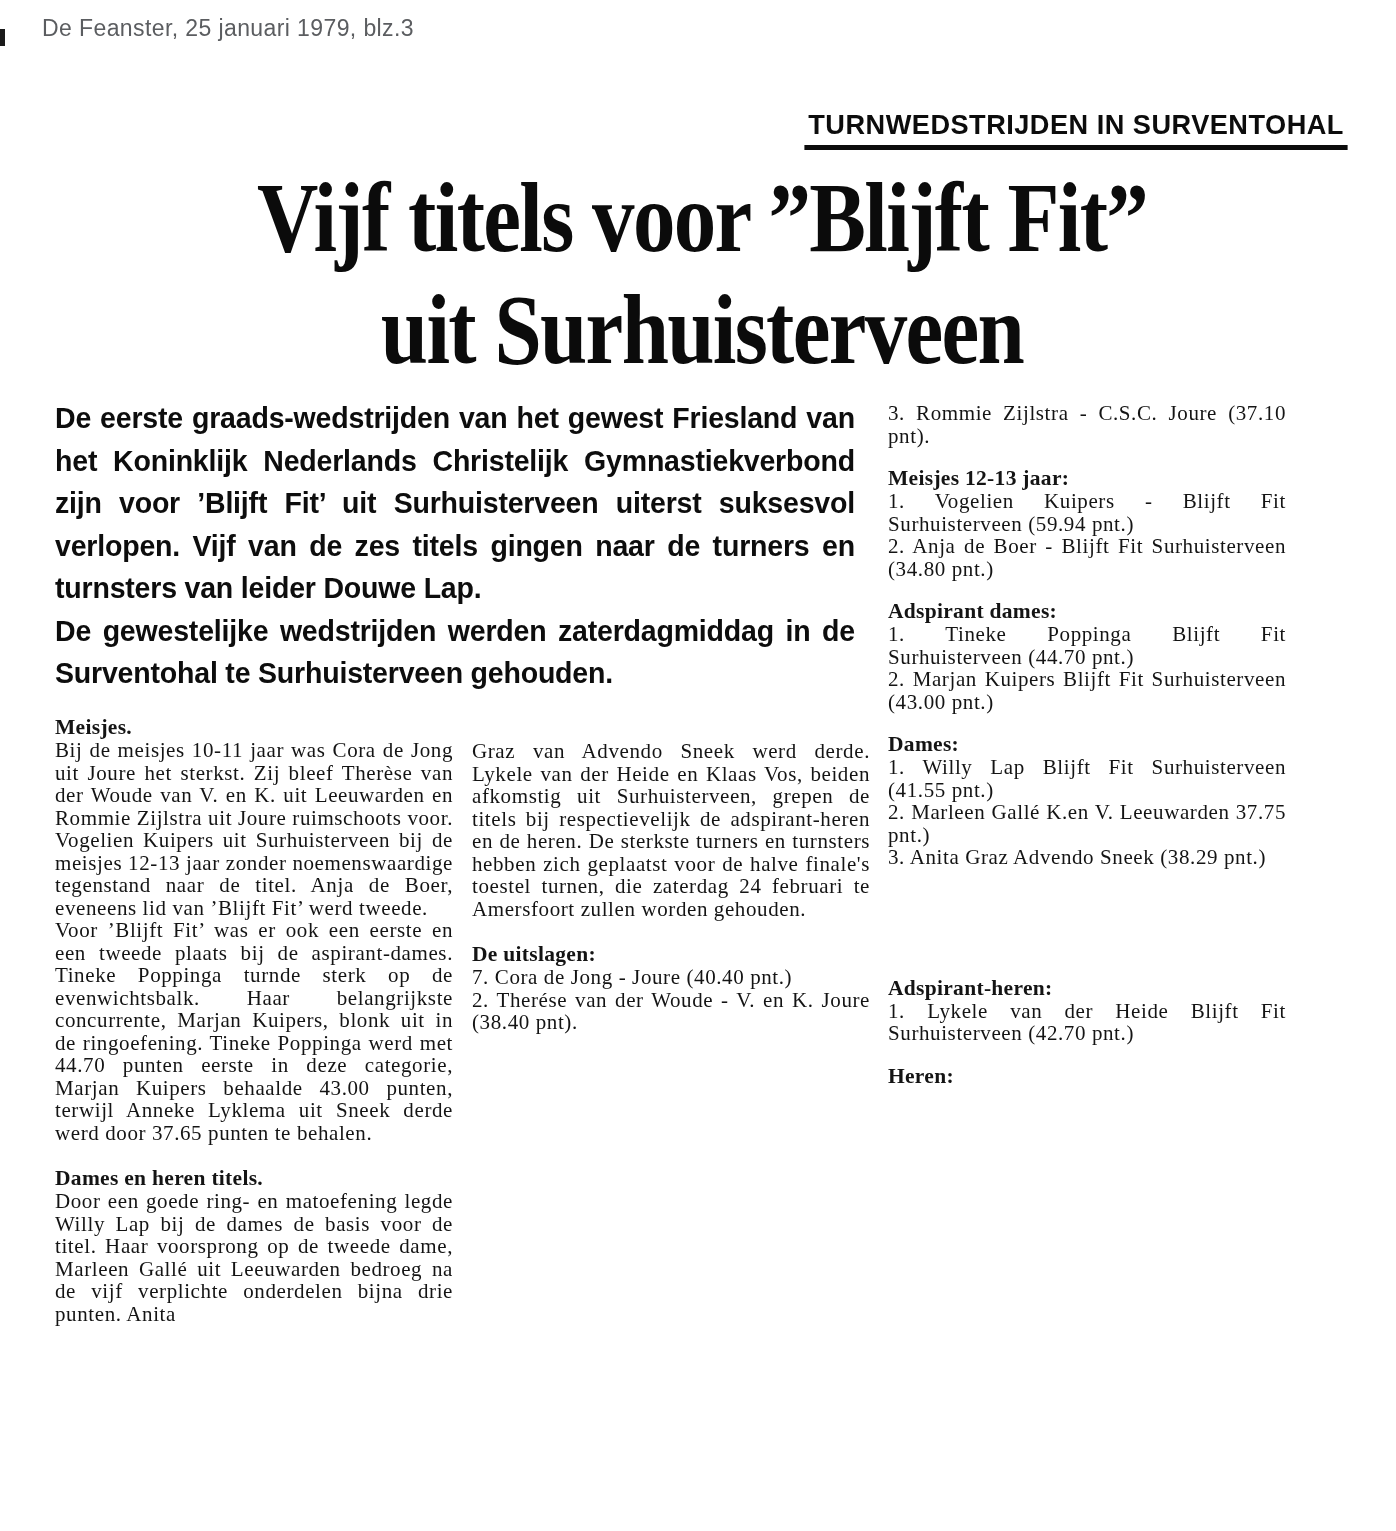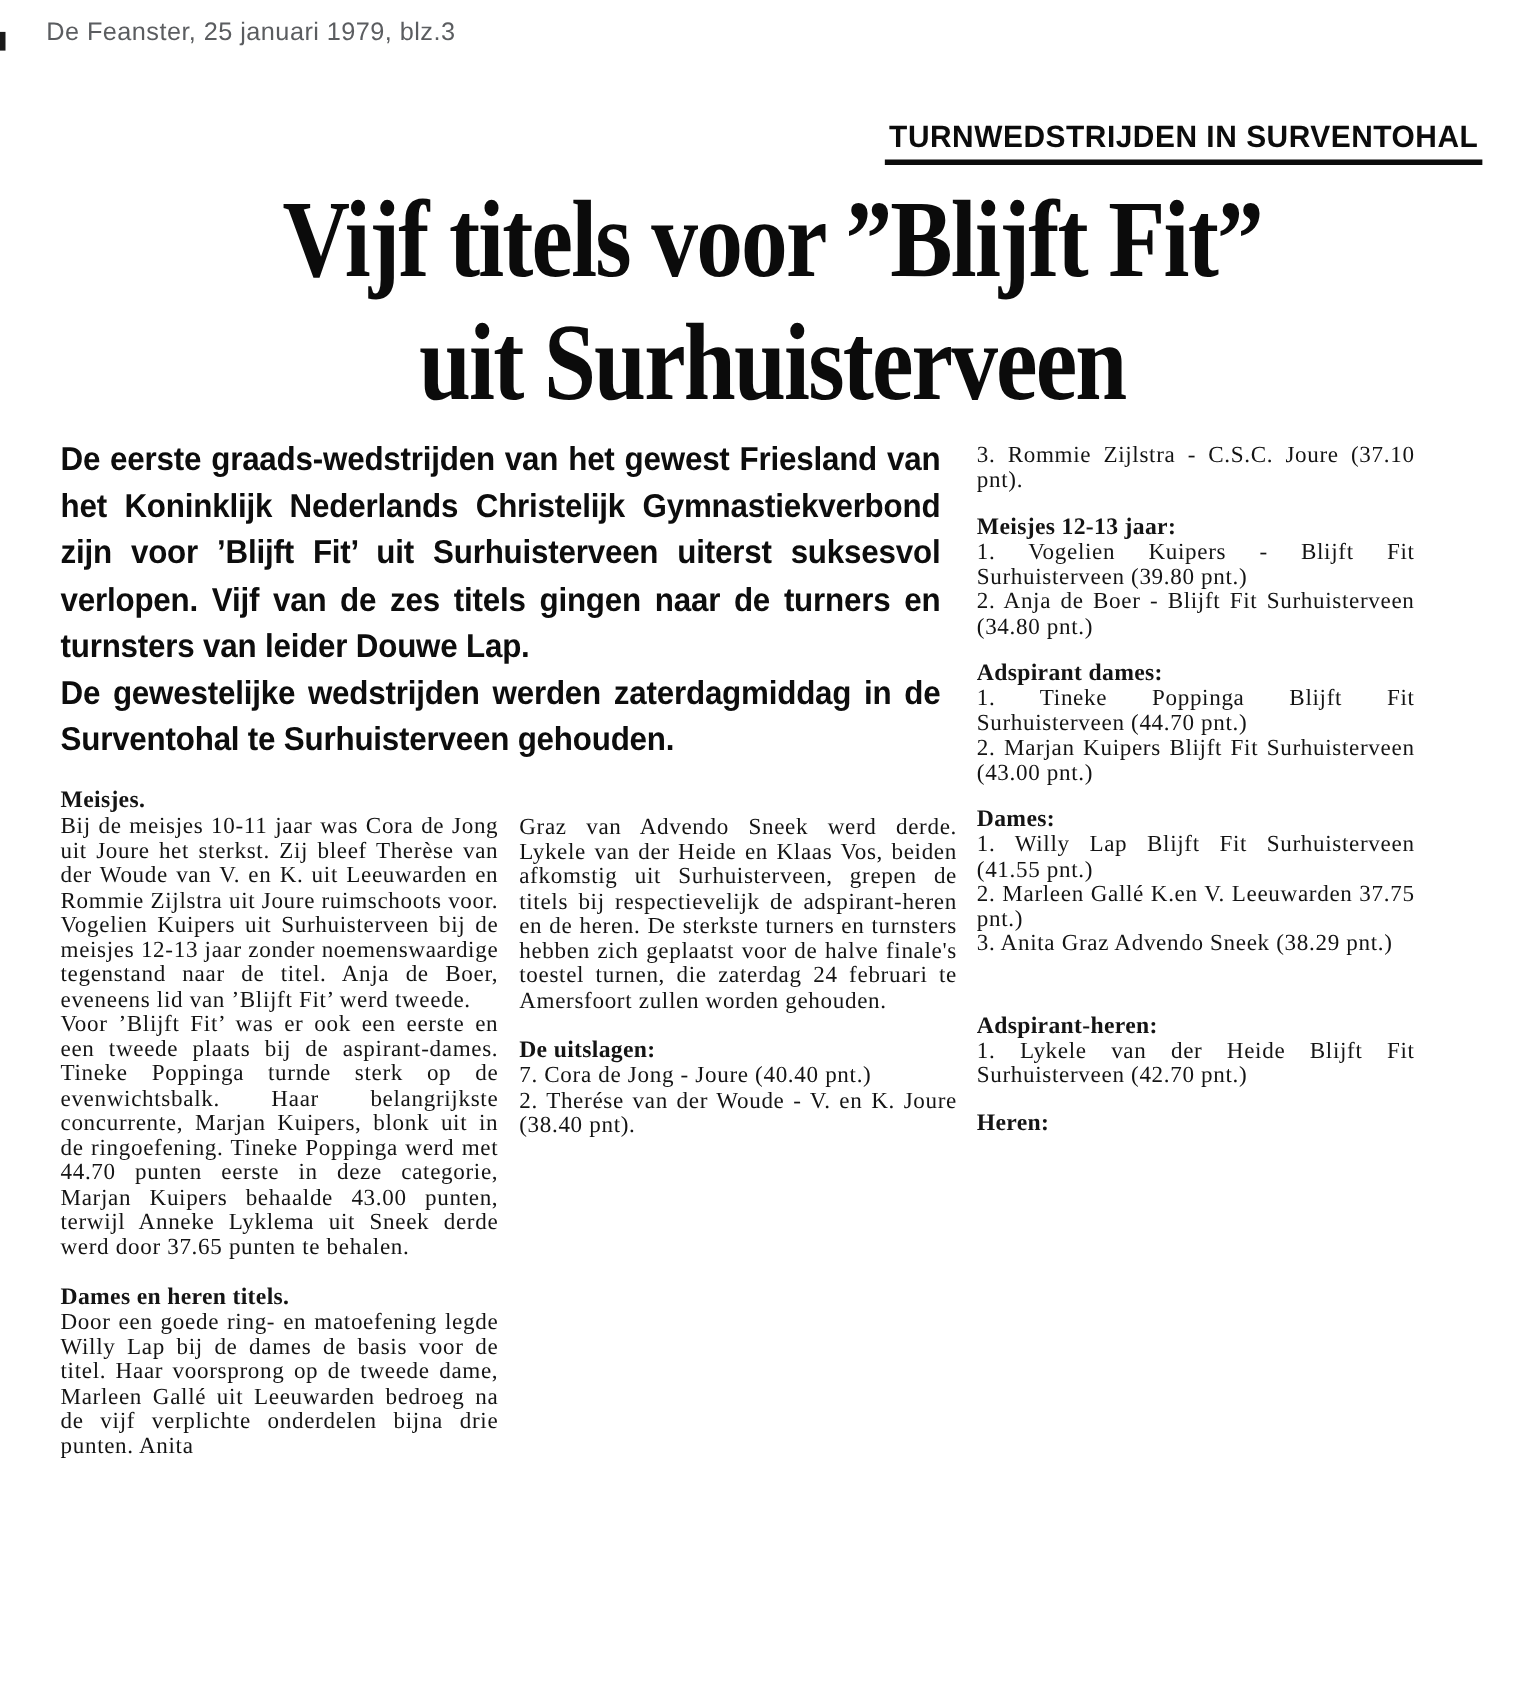--- a/index.html
+++ b/index.html
@@ -87,21 +87,21 @@
   }
 
   .col1 { left:55px;  top:716px; }
   .col2 { left:472px; top:740px; }
   .col3 { left:888px; top:402px; }
 
   .col1 h3:nth-of-type(2) { margin-top:23px; }   
   .col2 h3 { margin-top:0; }
   .col2 h3:first-of-type { margin-top:23px; }    
   .col3 h3 { margin-top:20px; }
-  .col3 h3:nth-of-type(4) { margin-top:52px; }   
+  .col3 h3:nth-of-type(4) { margin-top:108px; }   
 </style>
 </head>
 <body>
 
 <div class="page">
 
   <div class="scan-mark"></div>
 
   <div class="dateline">De Feanster, 25 januari 1979, blz.3</div>
 
@@ -130,21 +130,21 @@
   <div class="col col2">
       <p>Graz van Advendo Sneek werd derde. Lykele van der Heide en Klaas Vos, beiden afkomstig uit Surhuisterveen, grepen de titels bij respectievelijk de adspirant-heren en de heren. De sterkste turners en turnsters hebben zich geplaatst voor de halve finale's toestel turnen, die zaterdag 24 februari te Amersfoort zullen worden gehouden.</p>
       <h3>De uitslagen:</h3>
       <p>7. Cora de Jong - Joure (40.40 pnt.)</p>
       <p>2. Therése van der Woude - V. en K. Joure (38.40 pnt).</p>
     </div>
 
   <div class="col col3">
       <p>3. Rommie Zijlstra - C.S.C. Joure (37.10 pnt).</p>
       <h3>Meisjes 12-13 jaar:</h3>
-      <p>1. Vogelien Kuipers - Blijft Fit Surhuisterveen (39.80 pnt.)</p>
+      <p>1. Vogelien Kuipers - Blijft Fit Surhuisterveen (59.94 pnt.)</p>
       <p>2. Anja de Boer - Blijft Fit Surhuisterveen (34.80 pnt.)</p>
       <h3>Adspirant dames:</h3>
       <p>1. Tineke Poppinga Blijft Fit Surhuisterveen (44.70 pnt.)</p>
       <p>2. Marjan Kuipers Blijft Fit Surhuisterveen (43.00 pnt.)</p>
       <h3>Dames:</h3>
       <p>1. Willy Lap Blijft Fit Surhuisterveen (41.55 pnt.)</p>
       <p>2. Marleen Gallé K.en V. Leeuwarden 37.75 pnt.)</p>
       <p>3. Anita Graz Advendo Sneek (38.29 pnt.)</p>
       <h3>Adspirant-heren:</h3>
       <p>1. Lykele van der Heide Blijft Fit Surhuisterveen (42.70 pnt.)</p>

